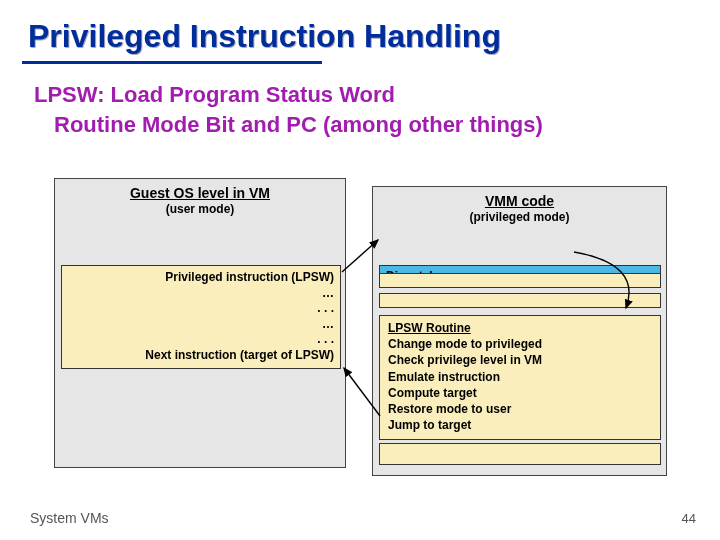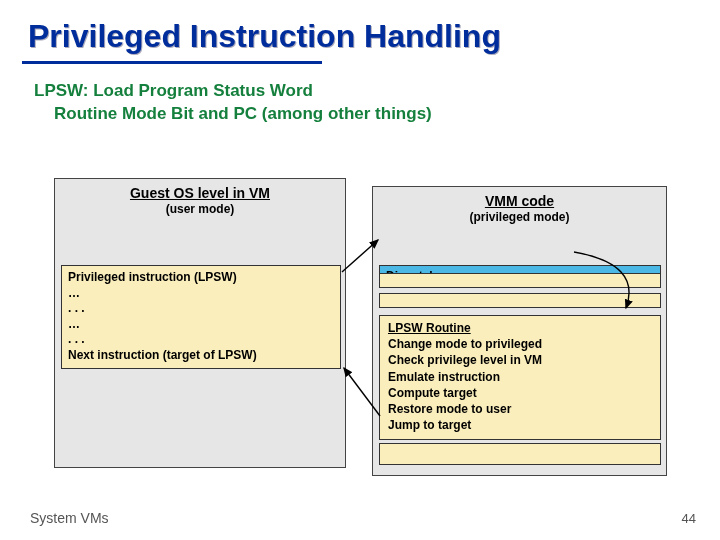--- a/index.html
+++ b/index.html
@@ -19,23 +19,23 @@
     text-shadow: 1px 1px 0 #aab;
   }
   .underline {
     width: 300px;
     height: 3px;
     background: #002d9c;
     margin-left: 22px;
     margin-top: 2px;
   }
   .subtitle {
-    font-size: 17px;
+    font-size: 22px;
     font-weight: bold;
-    color: #15803d;
+    color: #a21caf;
     padding: 16px 0 0 34px;
     line-height: 1.35;
   }
   .subtitle .line2 { padding-left: 20px; display: block; }
   .diagram {
     position: absolute;
     top: 178px;
     left: 54px;
     width: 614px;
     height: 310px;
@@ -60,20 +60,21 @@
     position: absolute;
     left: 6px;
     background: #faeebc;
     border: 1px solid #333;
     font-size: 12px;
     font-weight: bold;
     color: #000;
     padding: 4px 6px;
     line-height: 1.3;
     width: 280px;
+    text-align: right;
   }
   .codeblk .l { display: block; }
   .dispatch {
     position: absolute;
     left: 6px; top: 52px;
     width: 282px; height: 22px;
     background: #4bb8e6;
     border: 1px solid #333;
     font-size: 12px; font-weight: bold;
     padding: 3px 6px;

